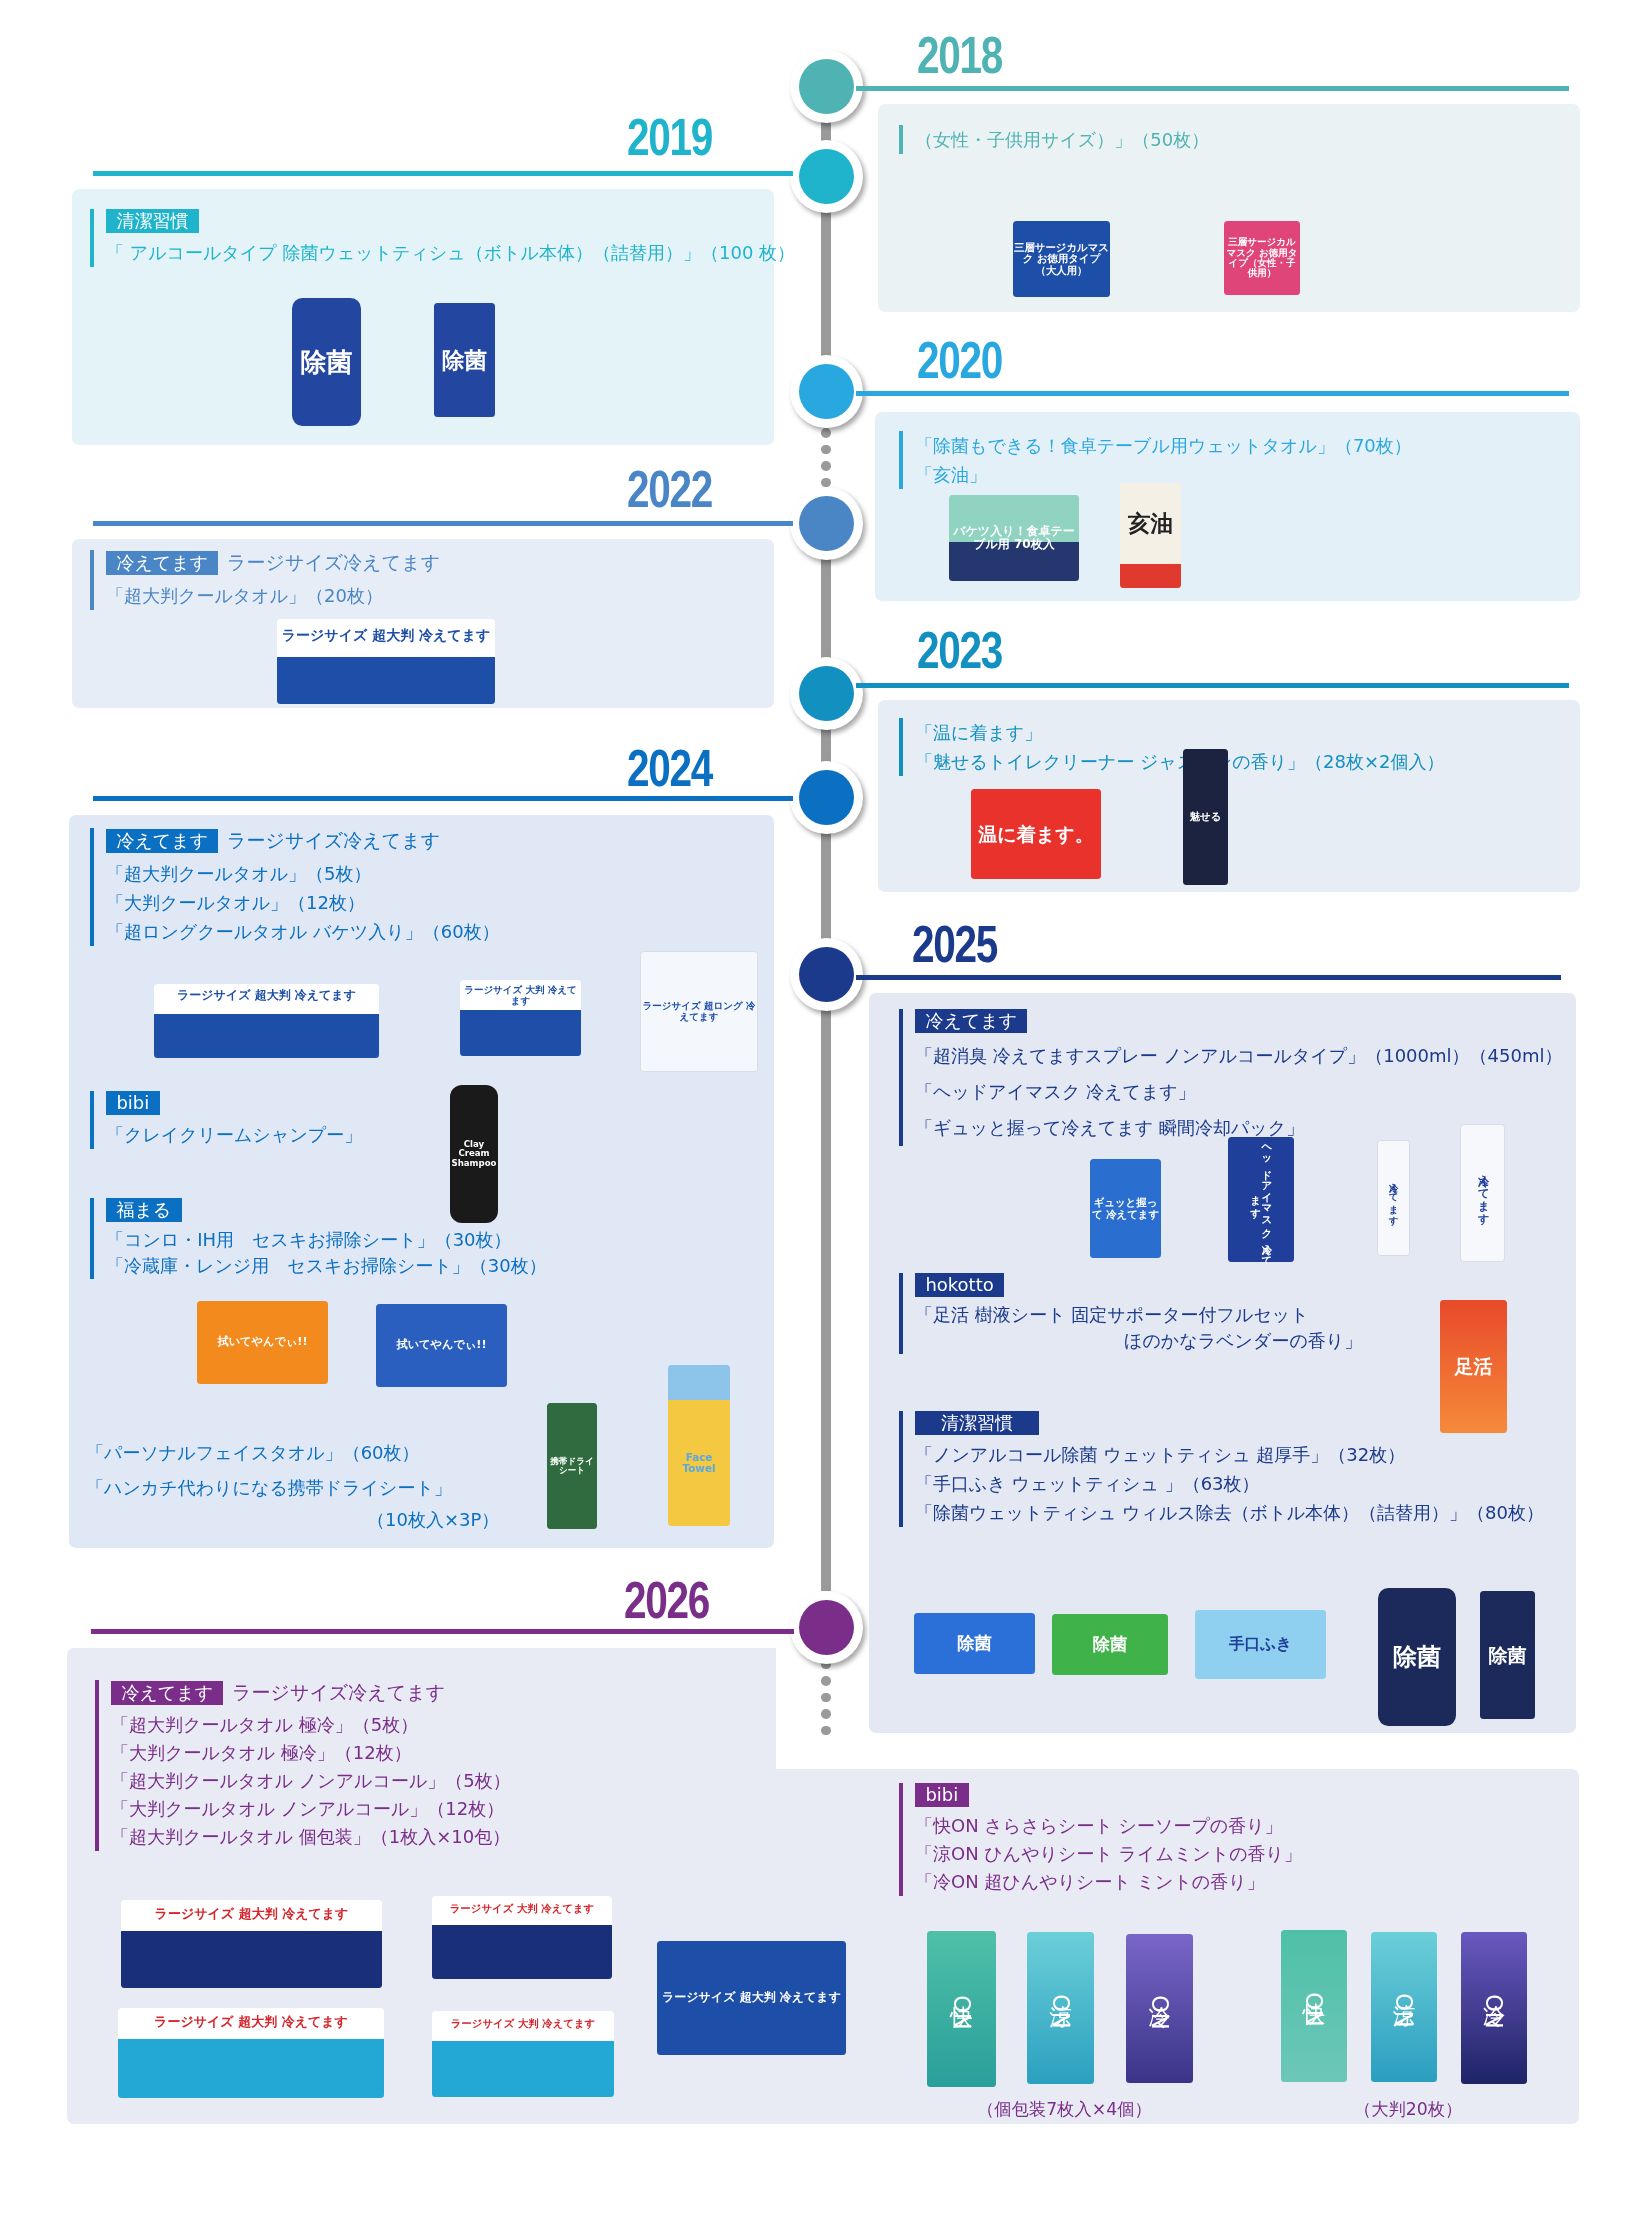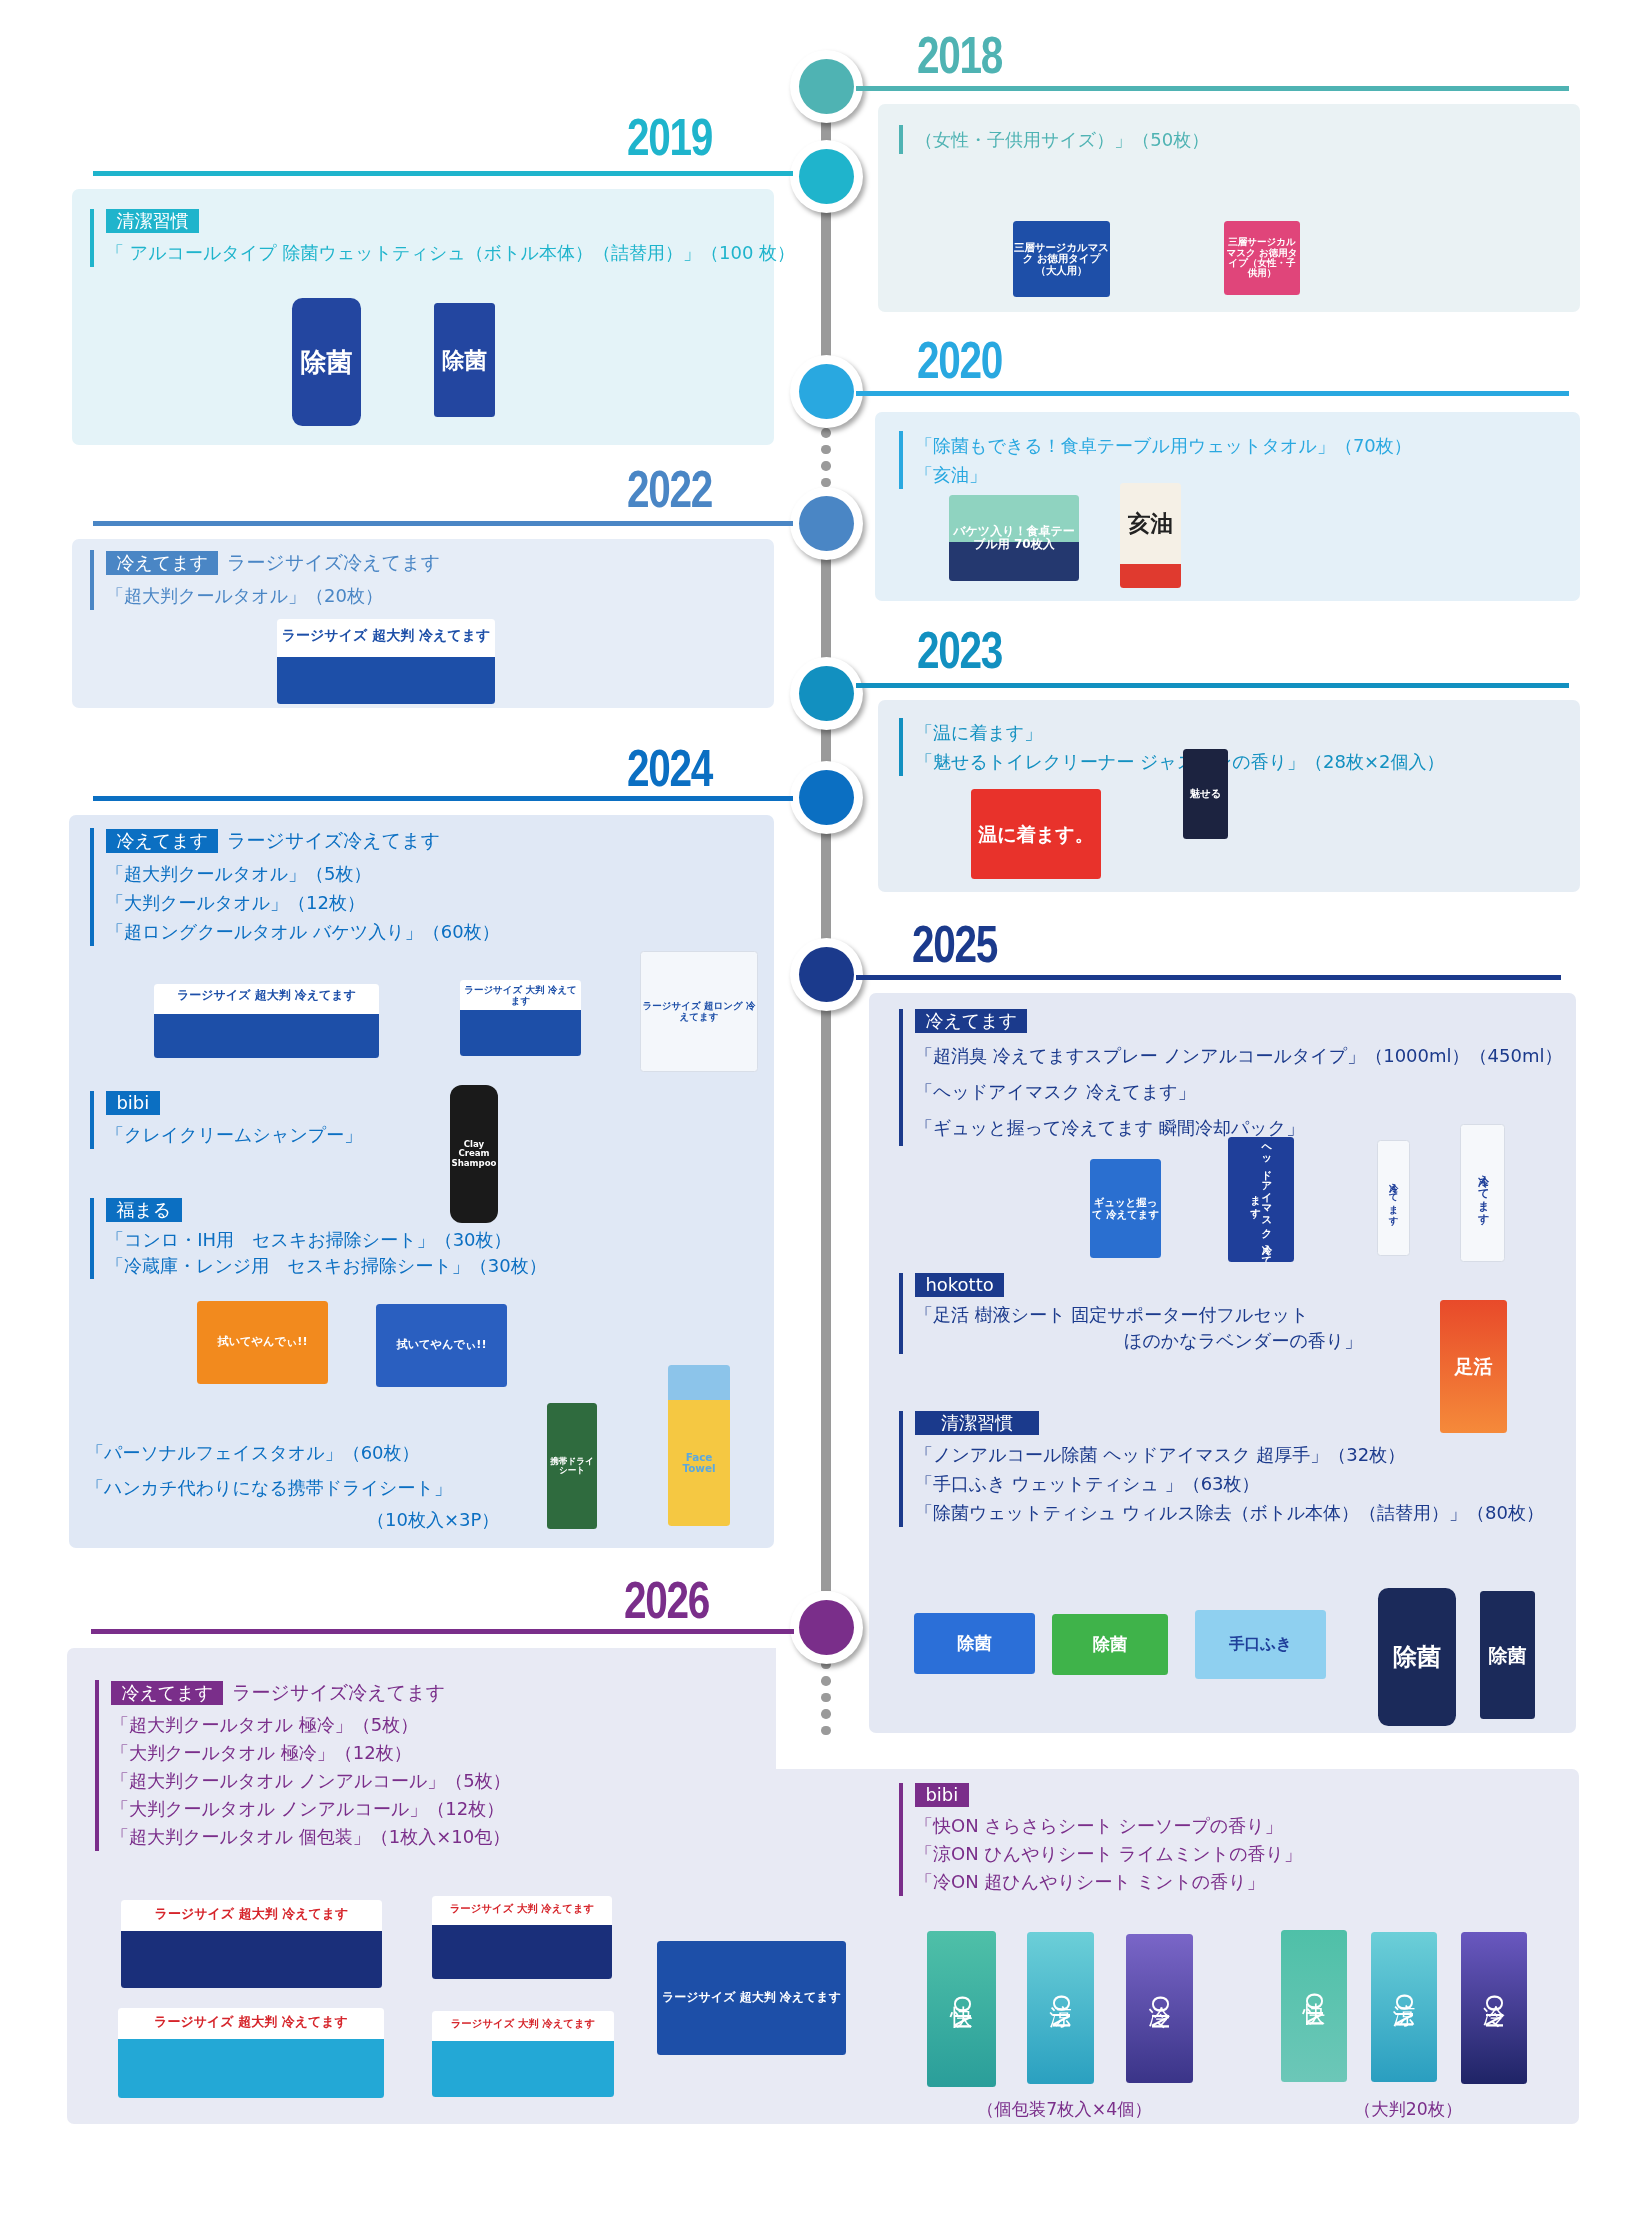--- a/index.html
+++ b/index.html
@@ -119,21 +119,21 @@
   <div class="line">「超大判クールタオル」（20枚）</div>
 </div>
 <div class="prod" style="left:277px;top:619px;width:218px;height:85px;background:linear-gradient(#fff 45%,#1d4fa8 45%);color:#1d4fa8;font-size:14px;align-items:flex-start;padding-top:8.6px">ラージサイズ 超大判 冷えてます</div>
 
 <div class="panel" style="left:878px;top:700px;width:702px;height:192px;background:#e6edf4"></div>
 <div class="block" style="left:899px;top:718px;border-color:#1290c0;color:#1290c0">
   <div class="line">「温に着ます」</div>
   <div class="line">「魅せるトイレクリーナー ジャスミンの香り」（28枚×2個入）</div>
 </div>
 <div class="prod" style="left:971px;top:789px;width:130px;height:90px;background:#e8322b;font-size:19px">温に着ます。</div>
-<div class="prod" style="left:1183px;top:749px;width:45px;height:90px;background:#1c2340;font-size:10.4px">魅せる</div>
+<div class="prod" style="left:1183px;top:749px;width:45px;height:136px;background:#1c2340;font-size:10.4px">魅せる</div>
 
 <div class="panel" style="left:69px;top:815px;width:705px;height:733px;background:#e0e8f5"></div>
 <div class="block" style="left:90px;top:828px;border-color:#0b6fc2;color:#0b6fc2">
   <span class="tag" style="background:#0b6fc2">冷えてます</span><span class="tagline">ラージサイズ冷えてます</span>
   <div class="line">「超大判クールタオル」（5枚）</div>
   <div class="line">「大判クールタオル」（12枚）</div>
   <div class="line">「超ロングクールタオル バケツ入り」（60枚）</div>
 </div>
 <div class="prod" style="left:154px;top:984px;width:225px;height:74px;background:linear-gradient(#fff 40%,#1d4fa8 40%);color:#1d4fa8;font-size:12px;align-items:flex-start;padding-top:5.2px">ラージサイズ 超大判 冷えてます</div>
 <div class="prod" style="left:460px;top:980px;width:121px;height:76px;background:linear-gradient(#fff 40%,#1d4fa8 40%);color:#1d4fa8;font-size:9.5px;align-items:flex-start;padding-top:5.2px">ラージサイズ 大判 冷えてます</div>
@@ -175,21 +175,21 @@
 
 <div class="block" style="left:899px;top:1273px;border-color:#1b3a8c;color:#1b3a8c">
   <span class="tag" style="background:#1b3a8c">hokotto</span>
   <div class="line" style="line-height:26px">「足活 樹液シート 固定サポーター付フルセット</div>
   <div class="line" style="line-height:26px;padding-left:209px">ほのかなラベンダーの香り」</div>
 </div>
 <div class="prod" style="left:1440px;top:1300px;width:67px;height:133px;background:linear-gradient(#e84a2a,#f58a3a);font-size:19px">足活</div>
 
 <div class="block" style="left:899px;top:1411px;border-color:#1b3a8c;color:#1b3a8c">
   <span class="tag" style="background:#1b3a8c;padding:0.9px 26px">清潔習慣</span>
-  <div class="line">「ノンアルコール除菌 ヘッドアイマスク 超厚手」（32枚）</div>
+  <div class="line">「ノンアルコール除菌 ウェットティシュ 超厚手」（32枚）</div>
   <div class="line">「手口ふき ウェットティシュ 」（63枚）</div>
   <div class="line">「除菌ウェットティシュ ウィルス除去（ボトル本体）（詰替用）」（80枚）</div>
 </div>
 <div class="prod" style="left:914px;top:1613px;width:121px;height:61px;background:#2b6fd8;font-size:17.3px">除菌</div>
 <div class="prod" style="left:1052px;top:1614px;width:116px;height:61px;background:#3fb34a;font-size:17.3px">除菌</div>
 <div class="prod" style="left:1195px;top:1610px;width:131px;height:69px;background:#8fd0f0;color:#1f3f9a;font-size:15.6px">手口ふき</div>
 <div class="prod" style="left:1378px;top:1588px;width:78px;height:138px;background:#1b2a5a;font-size:24px;border-radius:10.4px">除菌</div>
 <div class="prod" style="left:1480px;top:1591px;width:55px;height:128px;background:#1b2a5a;font-size:19px">除菌</div>
 
 <div class="panel" style="left:67px;top:1648px;width:709px;height:476px;background:#e8eaf4;border-radius:7px 0 0 7px"></div>

